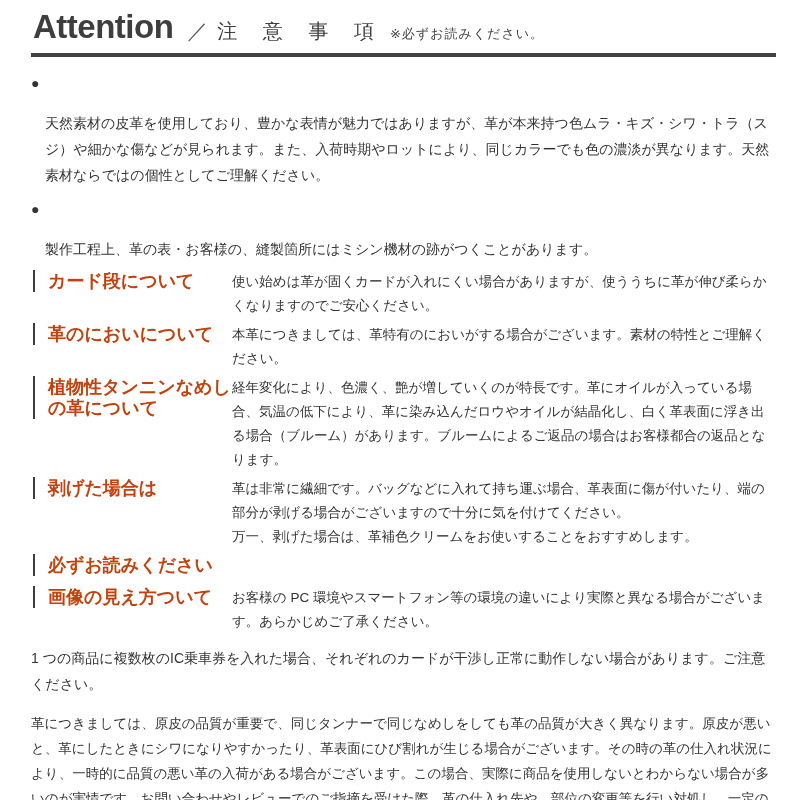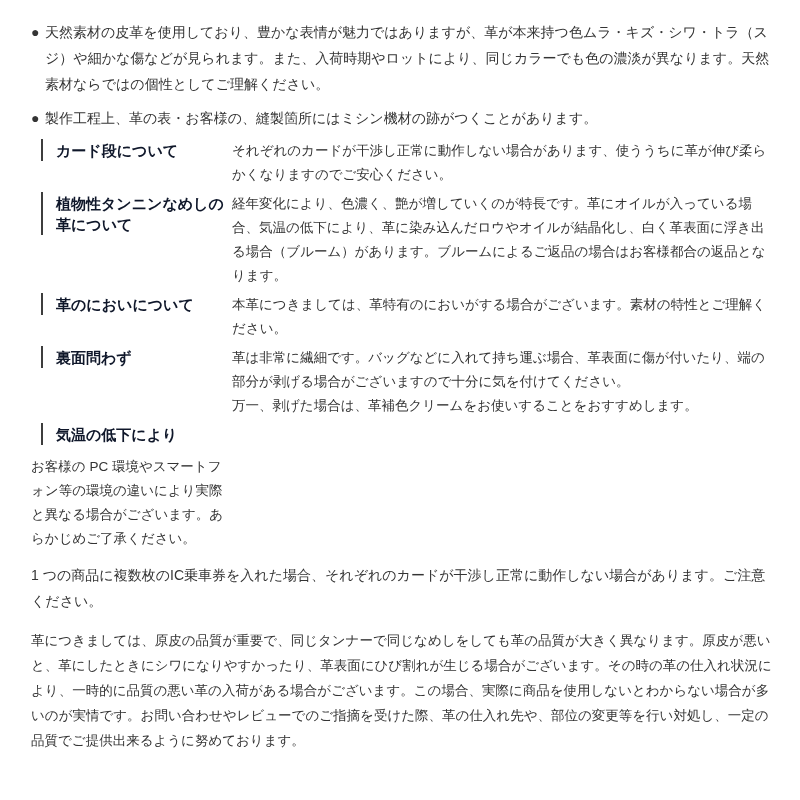--- a/index.html
+++ b/index.html
@@ -15,83 +15,90 @@
   .hdr{display:flex;align-items:baseline;padding:2px 0 7px 2px;border-bottom:4px solid #424242;}
   .hdr-en{font-size:33px;font-weight:bold;letter-spacing:-.5px;color:#3e3e3e;}
   .hdr-slash{font-size:21px;font-weight:300;color:#5a5a5a;margin:0 9px 0 14px;}
   .hdr-jp{font-size:20px;font-weight:500;letter-spacing:10px;color:#3e3e3e;}
   .hdr-note{font-size:13px;color:#3e3e3e;margin-left:6px;letter-spacing:1px;}
 
   
   .bullets{margin-top:13px;}
   .b-item{display:flex;font-size:14px;line-height:26px;margin-bottom:8px;}
   .b-mark{flex:0 0 14px;color:#343434;}
-  .b-text{flex:1;}
+  .b-text{flex:1;margin-top:40px;}
 
   
   .secs{margin-top:1px;}
   .sec{display:grid;grid-template-columns:201px 1fr;align-items:start;margin-bottom:5px;}
   .sec-title{
-    border-left:2px solid #3d3d3d;padding-left:13px;margin-left:10px;
-    font-size:15px;font-weight:bold;color:#0f172a;line-height:21px;padding-top:1px;
+    border-left:2px solid #3d3d3d;padding-left:13px;margin-left:2px;
+    font-size:18px;font-weight:bold;color:#c2410c;line-height:21px;padding-top:1px;
   }
   .sec-body{font-size:13.5px;line-height:24px;white-space:pre-line;padding-right:2px;}
 
   
   .note-ic{margin-top:11px;font-size:14px;line-height:26px;}
   .note-para{margin-top:2px;font-size:13.5px;line-height:25px;}
 </style>
 </head>
 <body>
 
 <div class="page">
 
+  <div class="hdr">
+    <span class="hdr-en">Attention</span>
+    <span class="hdr-slash">／</span>
+    <span class="hdr-jp">注 意 事 項</span>
+    <span class="hdr-note">※必ずお読みください。</span>
+  </div>
 
   <div class="bullets">
     <div class="b-item">
       <span class="b-mark">●</span>
       <span class="b-text">天然素材の皮革を使用しており、豊かな表情が魅力ではありますが、革が本来持つ色ムラ・キズ・シワ・トラ（スジ）や細かな傷などが見られます。また、入荷時期やロットにより、同じカラーでも色の濃淡が異なります。天然素材ならではの個性としてご理解ください。</span>
     </div>
     <div class="b-item">
       <span class="b-mark">●</span>
       <span class="b-text">製作工程上、革の表・お客様の、縫製箇所にはミシン機材の跡がつくことがあります。</span>
     </div>
   </div>
 
   <div class="secs">
 
     <div class="sec">
       <div class="sec-title">カード段について</div>
-      <div class="sec-body">それぞれのカードが干渉し正常に動作しない場合があります、使ううちに革が伸び柔らかくなりますのでご安心ください。</div>
+      <div class="sec-body">使い始めは革が固くカードが入れにくい場合がありますが、使ううちに革が伸び柔らかくなりますのでご安心ください。</div>
+    </div>
+
+    <div class="sec">
+      <div class="sec-title">革のにおいについて</div>
+      <div class="sec-body">本革につきましては、革特有のにおいがする場合がございます。素材の特性とご理解ください。</div>
     </div>
 
     <div class="sec">
       <div class="sec-title">植物性タンニンなめしの革について</div>
       <div class="sec-body">経年変化により、色濃く、艶が増していくのが特長です。革にオイルが入っている場合、気温の低下により、革に染み込んだロウやオイルが結晶化し、白く革表面に浮き出る場合（ブルーム）があります。ブルームによるご返品の場合はお客様都合の返品となります。</div>
     </div>
 
     <div class="sec">
-      <div class="sec-title">革のにおいについて</div>
-      <div class="sec-body">本革につきましては、革特有のにおいがする場合がございます。素材の特性とご理解ください。</div>
-    </div>
-
-    <div class="sec">
-      <div class="sec-title">裏面問わず</div>
+      <div class="sec-title">剥げた場合は</div>
       <div class="sec-body">革は非常に繊細です。バッグなどに入れて持ち運ぶ場合、革表面に傷が付いたり、端の部分が剥げる場合がございますので十分に気を付けてください。
 万一、剥げた場合は、革補色クリームをお使いすることをおすすめします。</div>
     </div>
 
     <div class="sec">
-      <div class="sec-title">気温の低下により</div>
+      <div class="sec-title">必ずお読みください</div>
     </div>
 
     <div class="sec">
     </div>
 
     <div class="sec">
+      <div class="sec-title">画像の見え方ついて</div>
       <div class="sec-body">お客様の PC 環境やスマートフォン等の環境の違いにより実際と異なる場合がございます。あらかじめご了承ください。</div>
     </div>
 
   </div>
 
   <p class="note-ic">1 つの商品に複数枚のIC乗車券を入れた場合、それぞれのカードが干渉し正常に動作しない場合があります。ご注意ください。</p>
   <p class="note-para">革につきましては、原皮の品質が重要で、同じタンナーで同じなめしをしても革の品質が大きく異なります。原皮が悪いと、革にしたときにシワになりやすかったり、革表面にひび割れが生じる場合がございます。その時の革の仕入れ状況により、一時的に品質の悪い革の入荷がある場合がございます。この場合、実際に商品を使用しないとわからない場合が多いのが実情です。お問い合わせやレビューでのご指摘を受けた際、革の仕入れ先や、部位の変更等を行い対処し、一定の品質でご提供出来るように努めております。</p>
 
 </div>
 

